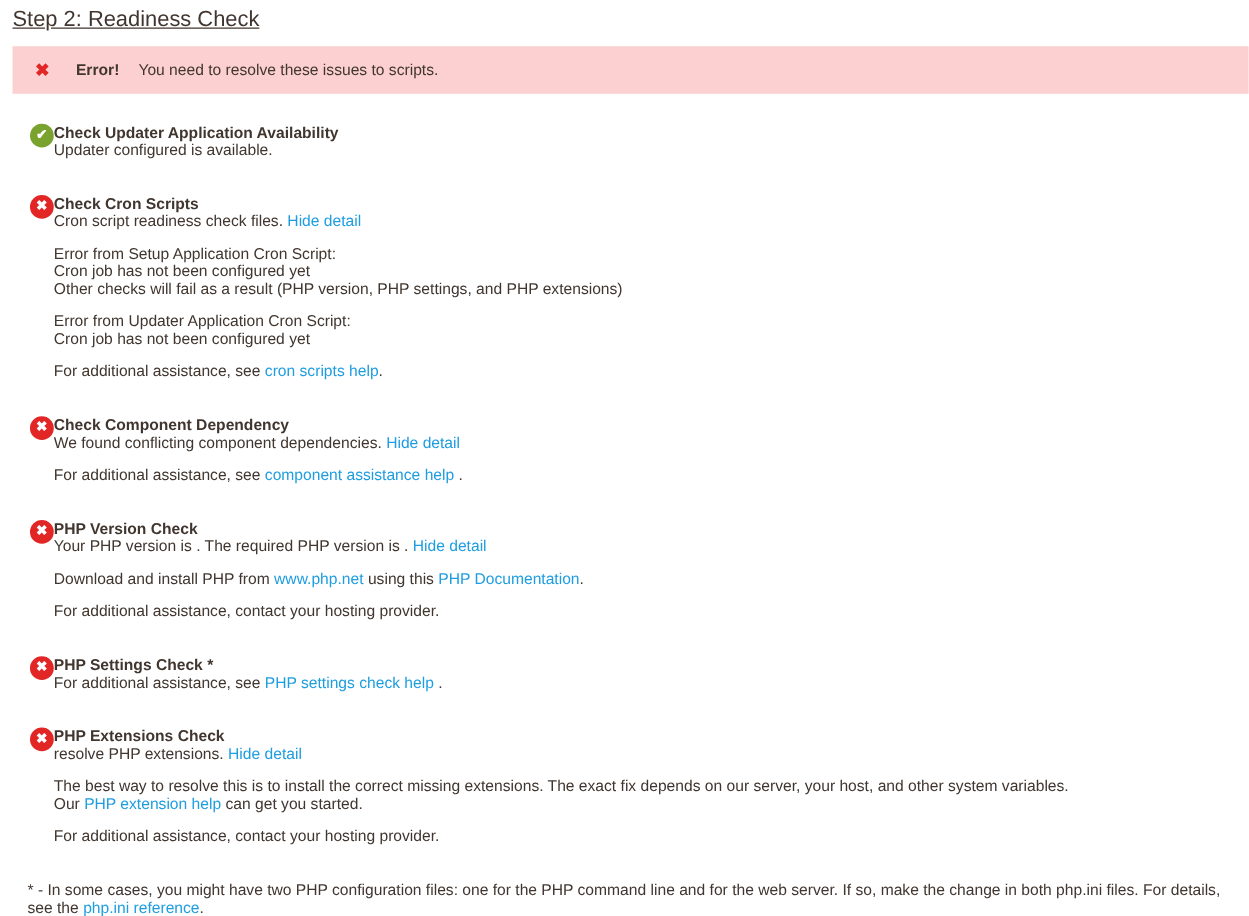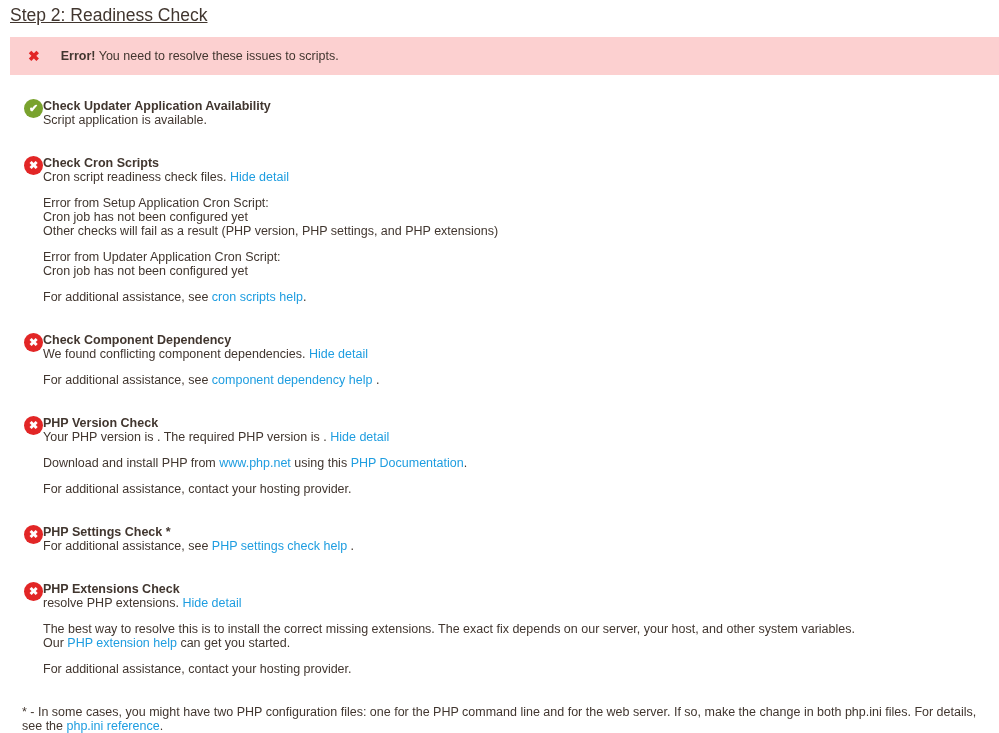--- a/index.html
+++ b/index.html
@@ -27,21 +27,21 @@
     padding: 12px 10px 12px 18px;
   }
   .banner-x {
     color: #e22626;
     font-size: 14px;
     font-weight: 700;
     flex: none;
     line-height: 14px;
   }
   .banner-text { margin: 0 0 0 21px; }
-  .banner-text strong { margin-right: 0; }
+  .banner-text strong { margin-right: 12px; }
 
   .check { display: flex; align-items: flex-start; margin-bottom: 29px; }
   .status-icon {
     flex: none;
     width: 19px; height: 19px;
     border-radius: 50%;
     margin-left: 14px;
     color: #fff;
     font-size: 11px;
     line-height: 19px;
@@ -71,21 +71,21 @@
 
   <div class="error-banner">
     <span class="banner-x">✖</span>
     <p class="banner-text"><strong>Error!</strong> <span>You need to resolve these issues to scripts.</span></p>
   </div>
 
   <section class="check">
     <span class="status-icon success">✔</span>
     <div class="check-body">
       <h3 class="check-title">Check Updater Application Availability</h3>
-      <p class="line">Script application is available.</p>
+      <p class="line">Updater configured is available.</p>
     </div>
   </section>
 
   <section class="check">
     <span class="status-icon error">✖</span>
     <div class="check-body">
       <h3 class="check-title">Check Cron Scripts</h3>
       <p class="line"><span>Cron script readiness check files.</span> <a>Hide detail</a></p>
       <div class="para">
         <div class="line">Error from Setup Application Cron Script:</div>
@@ -98,21 +98,21 @@
       </div>
       <p class="para"><span>For additional assistance, see</span> <a>cron scripts help</a><span>.</span></p>
     </div>
   </section>
 
   <section class="check">
     <span class="status-icon error">✖</span>
     <div class="check-body">
       <h3 class="check-title">Check Component Dependency</h3>
       <p class="line"><span>We found conflicting component dependencies.</span> <a>Hide detail</a></p>
-      <p class="para"><span>For additional assistance, see</span> <a>component dependency help</a> <span>.</span></p>
+      <p class="para"><span>For additional assistance, see</span> <a>component assistance help</a> <span>.</span></p>
     </div>
   </section>
 
   <section class="check">
     <span class="status-icon error">✖</span>
     <div class="check-body">
       <h3 class="check-title">PHP Version Check</h3>
       <p class="line"><span>Your PHP version is . The required PHP version is .</span> <a>Hide detail</a></p>
       <p class="para"><span>Download and install PHP from</span> <a>www.php.net</a> <span>using this</span> <a>PHP Documentation</a><span>.</span></p>
       <p class="para">For additional assistance, contact your hosting provider.</p>

